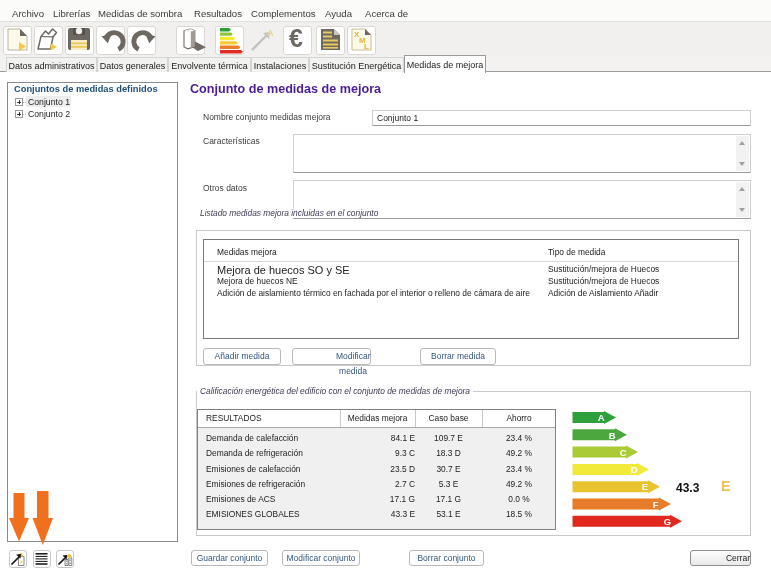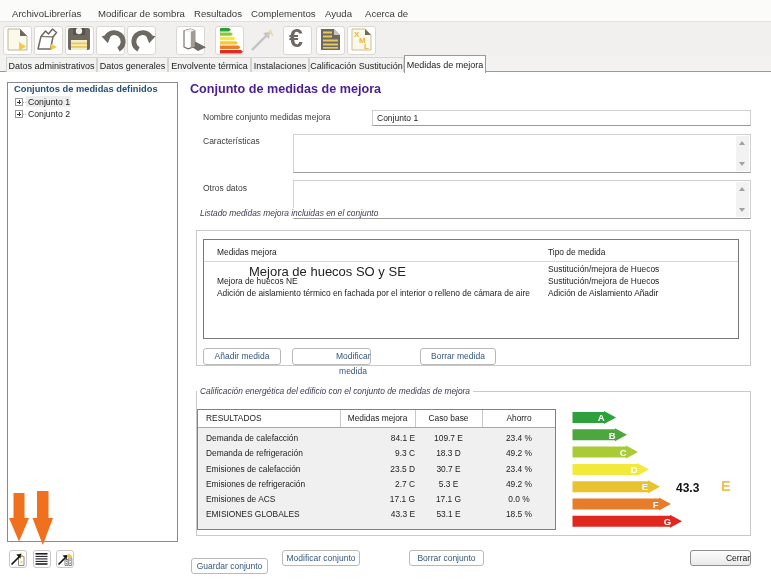--- a/index.html
+++ b/index.html
@@ -16,22 +16,22 @@
 .sbar { position:absolute; right:1px; top:1px; bottom:1px; width:13px; background:#f2f2f2; }
 .tri-up { position:absolute; left:3px; top:5px; width:0; height:0; border-left:3.5px solid transparent; border-right:3.5px solid transparent; border-bottom:4.5px solid #a0a0a0; }
 .tri-dn { position:absolute; left:3px; bottom:5px; width:0; height:0; border-left:3.5px solid transparent; border-right:3.5px solid transparent; border-top:4.5px solid #a0a0a0; }
 .smico { position:absolute; top:550px; width:18px; height:18px; background:#fff; border:1px solid #c8c8c8; border-radius:3px; }
 </style>
 </head>
 <body>
 
 <div class="abs" style="left:0;top:0;width:771px;height:21px;background:#fbfbfa;"></div>
 <div class="menuitem" style="left:12px;">Archivo</div>
-<div class="menuitem" style="left:44px;">Librerías</div>
-<div class="menuitem" style="left:98px;">Modificar de sombra</div>
+<div class="menuitem" style="left:53px;">Librerías</div>
+<div class="menuitem" style="left:98px;">Medidas de sombra</div>
 <div class="menuitem" style="left:194px;">Resultados</div>
 <div class="menuitem" style="left:251px;">Complementos</div>
 <div class="menuitem" style="left:325px;">Ayuda</div>
 <div class="menuitem" style="left:365px;">Acerca de</div>
 
 <div class="abs" style="left:0;top:21px;width:771px;height:35px;background:#f2f0ee;border-top:1px solid #e2e0de;"></div>
 <div class="iconbox" style="left:3px;"></div>
 <div class="iconbox" style="left:34px;"></div>
 <div class="iconbox" style="left:65px;"></div>
 <div class="iconbox" style="left:96px;"></div>
@@ -119,21 +119,21 @@
     <text x="12" y="20" font-size="8" font-weight="bold" fill="#e3b33c">L</text>
   </g>
 </svg>
 
 <div class="abs" style="left:0;top:56px;width:771px;height:16px;background:#f4f2f0;"></div>
 <div class="abs" style="left:0;top:71px;width:771px;height:1px;background:#9a9a9a;"></div>
 <div class="tab" style="left:6px;width:91px;">Datos administrativos</div>
 <div class="tab" style="left:97px;width:71px;">Datos generales</div>
 <div class="tab" style="left:168px;width:83px;">Envolvente térmica</div>
 <div class="tab" style="left:251px;width:58px;">Instalaciones</div>
-<div class="tab" style="left:309px;width:95px;">Calificación Sustitución</div>
+<div class="tab" style="left:309px;width:95px;">Sustitución Energética</div>
 <div class="tab" style="left:404px;top:55px;width:82px;height:18px;background:#fff;border:1px solid #9a9a9a;border-bottom:none;line-height:18px;">Medidas de mejora</div>
 
 <div class="abs" style="left:7px;top:82px;width:171px;height:460px;background:#fff;border:1px solid #8a8a8a;"></div>
 <div class="abs" style="left:14px;top:84px;font-size:9.3px;font-weight:bold;color:#1f4e79;white-space:nowrap;">Conjuntos de medidas definidos</div>
 <div class="abs" style="left:26px;top:96px;width:45px;height:11px;background:#ededed;"></div>
 <div class="abs" style="left:28px;top:97px;font-size:8.7px;color:#222;">Conjunto 1</div>
 <div class="abs" style="left:28px;top:109px;font-size:8.7px;color:#222;">Conjunto 2</div>
 <svg class="abs" style="left:14px;top:96px;" width="16" height="26" viewBox="0 0 16 26" shape-rendering="crispEdges">
   <rect x="1.5" y="2.5" width="7" height="7" fill="#fff" stroke="#9a9a9a" stroke-width="1"></rect>
   <line x1="3" y1="6" x2="7" y2="6" stroke="#333" stroke-width="1"></line>
@@ -164,21 +164,21 @@
       <div class="tri-dn"></div>
     </div>
 </div>
 
 <div class="gbox" style="left:196px;top:230px;width:555px;height:136px;"></div>
 <div class="glabel" style="left:197px;top:208px;">Listado medidas mejora incluidas en el conjunto</div>
 <div class="abs" style="left:203px;top:239px;width:536px;height:100px;background:#fff;border:1px solid #787878;"></div>
 <div class="abs" style="left:217px;top:247px;font-size:8.4px;color:#222;">Medidas mejora</div>
 <div class="abs" style="left:548px;top:247px;font-size:8.4px;color:#222;">Tipo de medida</div>
 <div class="abs" style="left:204px;top:261px;width:534px;height:1px;background:#d8d8d8;"></div>
-<div class="abs" style="left:217px;top:264px;font-size:13px;color:#222;margin-left:32px;">Mejora de huecos SO y SE</div>
+<div class="abs" style="left:217px;top:264px;font-size:11px;color:#222;">Mejora de huecos SO y SE</div>
 <div class="abs" style="left:548px;top:264px;font-size:8.4px;color:#222;">Sustitución/mejora de Huecos</div>
 <div class="abs" style="left:217px;top:276px;font-size:8.4px;color:#222;">Mejora de huecos NE</div>
 <div class="abs" style="left:548px;top:276px;font-size:8.4px;color:#222;">Sustitución/mejora de Huecos</div>
 <div class="abs" style="left:217px;top:288px;font-size:8.4px;color:#222;">Adición de aislamiento térmico en fachada por el interior o relleno de cámara de aire</div>
 <div class="abs" style="left:548px;top:288px;font-size:8.4px;color:#222;">Adición de Aislamiento Añadir</div>
 <div class="btn" style="left:203px;top:348px;width:78px;height:17px;line-height:15px;">Añadir medida</div>
 <div class="btn" style="left:292px;top:348px;width:79px;height:17px;line-height:15px;padding-left:43px;">Modificar medida</div>
 <div class="btn" style="left:420px;top:348px;width:76px;height:17px;line-height:15px;">Borrar medida</div>
 
 <div class="gbox" style="left:196px;top:391px;width:555px;height:145px;"></div>
@@ -252,16 +252,16 @@
     <line x1="2.5" y1="14.5" x2="9" y2="8" stroke="#141414" stroke-width="1.7"></line>
     <path d="M6.5 5.6 L11.2 5 L10.6 9.8 Z" fill="#141414"></path>
   </g>
 </svg>
 
 <svg class="abs" style="left:5px;top:488px;" width="55" height="60" viewBox="0 0 55 60">
   <path d="M8.5 5 L19.5 5 L19.5 30 L24 30 L14 53.5 L4 30 L8.5 30 Z" fill="#f0701e"></path>
   <path d="M32 3 L43.5 3 L43.5 30 L48 30 L37.8 57 L27.5 30 L32 30 Z" fill="#f0701e"></path>
 </svg>
 
-<div class="btn" style="left:191px;top:550px;width:77px;height:16px;line-height:14px;margin-top:8px;">Guardar conjunto</div>
+<div class="btn" style="left:191px;top:550px;width:77px;height:16px;line-height:14px;">Guardar conjunto</div>
 <div class="btn" style="left:282px;top:550px;width:78px;height:16px;line-height:14px;">Modificar conjunto</div>
 <div class="btn" style="left:409px;top:550px;width:75px;height:16px;line-height:14px;">Borrar conjunto</div>
 <div class="abs" style="left:690px;top:550px;width:61px;height:16px;background:linear-gradient(#fdfdfd,#e9e9e9);border:1px solid #8e8e8e;border-radius:3px;font-size:8.5px;color:#222;text-align:right;line-height:14px;">Cerrar</div>
 
 </body></html>

